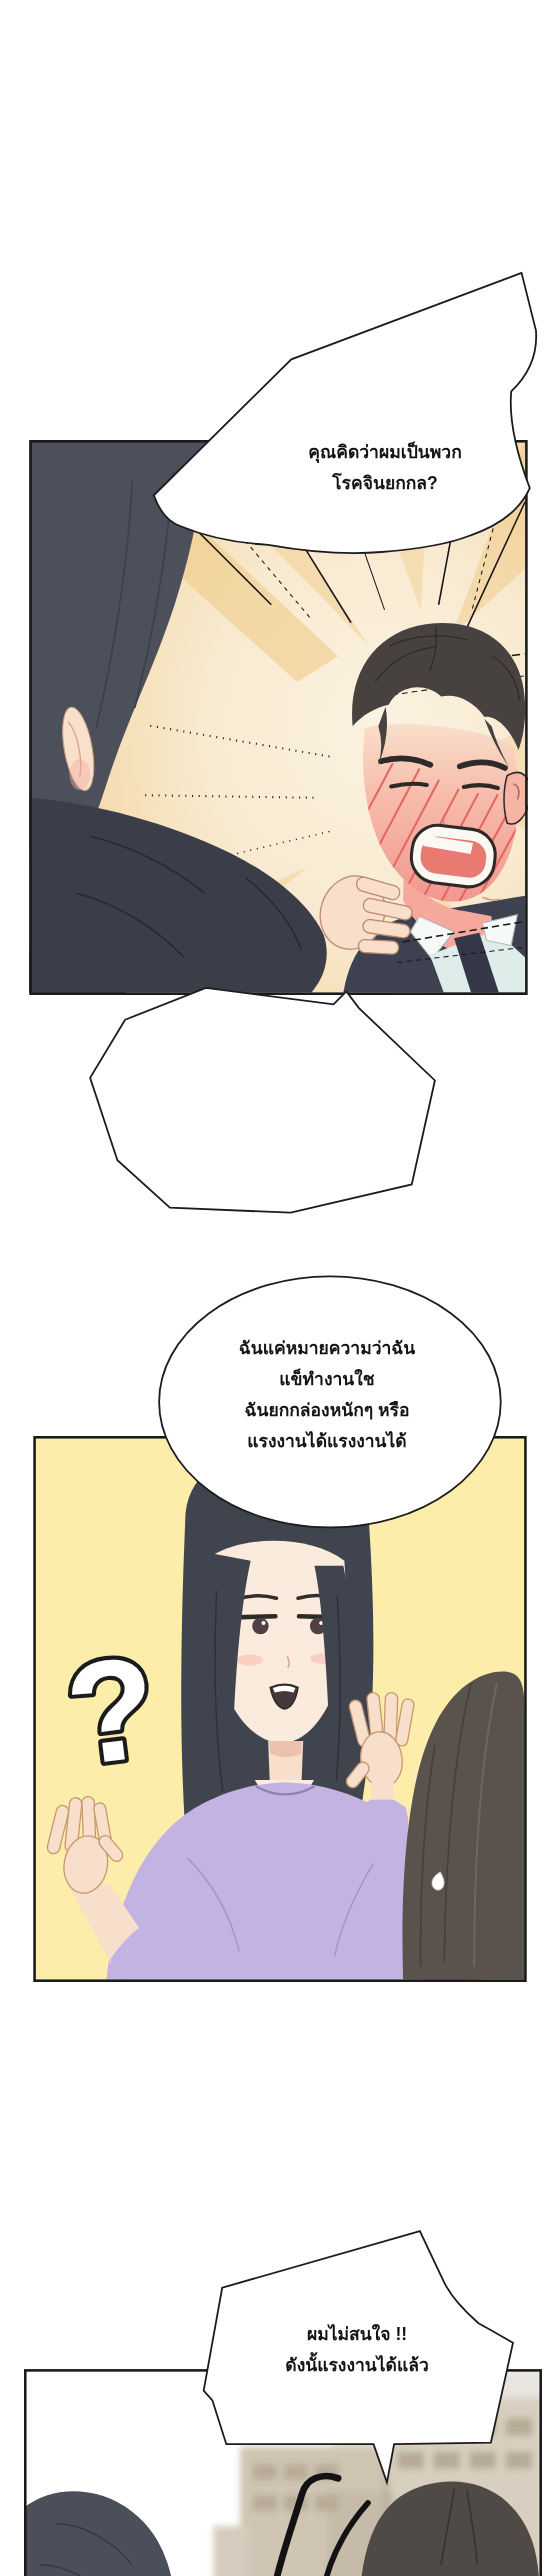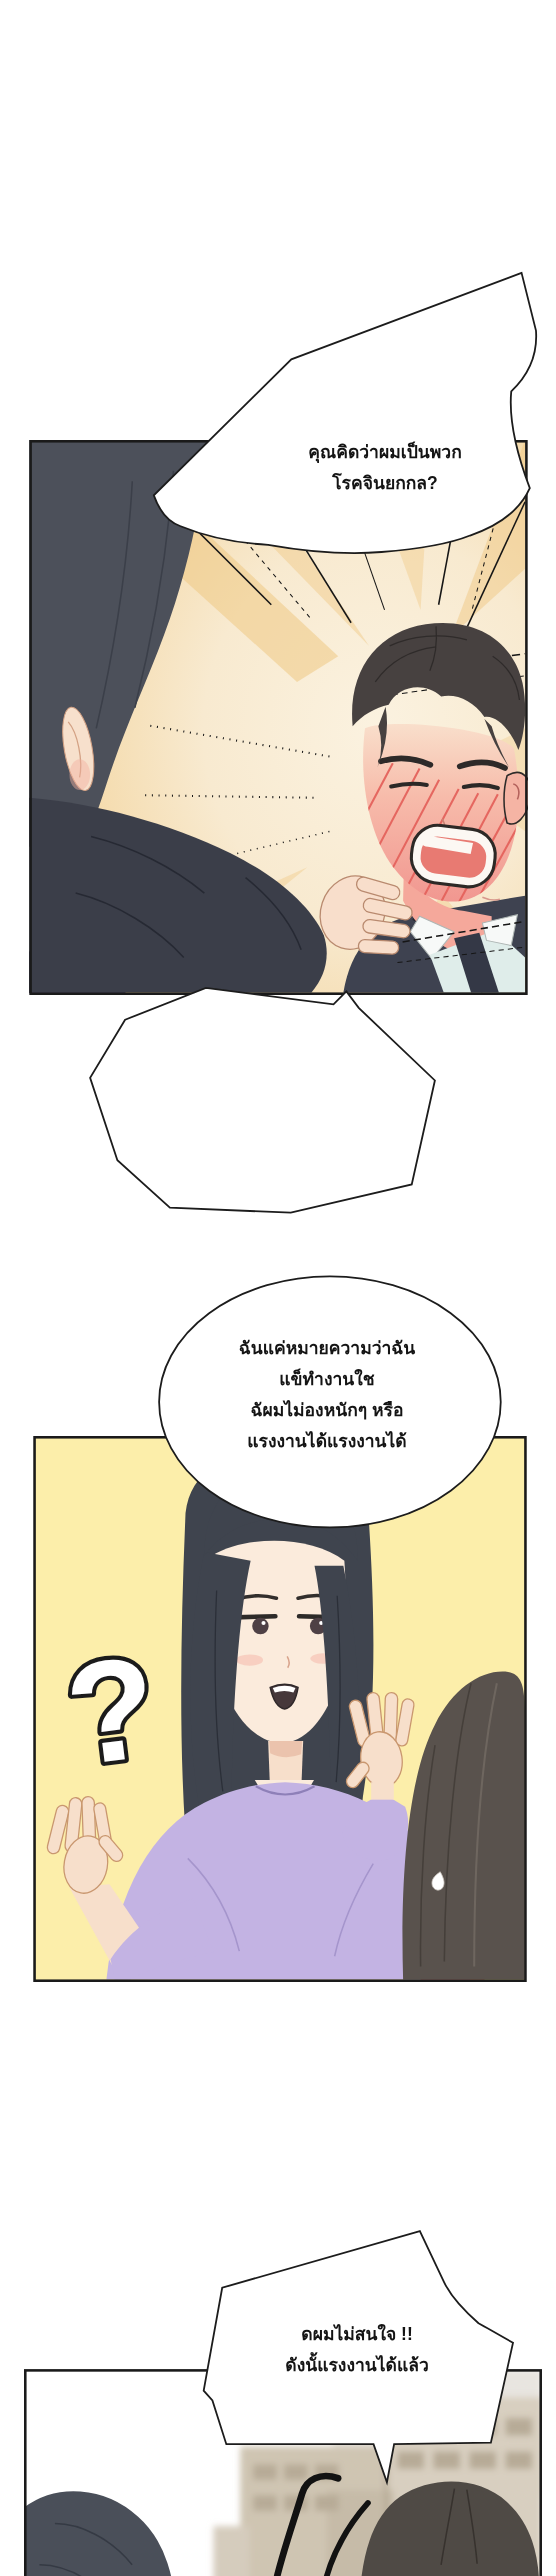--- a/index.html
+++ b/index.html
@@ -264,21 +264,21 @@
 
     <rect x="2.5" y="2.5" width="953" height="1055" fill="none" stroke="#1A1A1A" stroke-width="5"></rect>
   </svg>
 
   <svg class="bubble" style="left:155px;top:1273px;" width="355" height="263" viewBox="0 0 690 510">
     <ellipse cx="340" cy="250" rx="332" ry="244" fill="#FFFFFF" stroke="#1C1C1C" stroke-width="3.5"></ellipse>
   </svg>
   <div class="bubble-text" style="left:327px;top:1395px;">
     <span class="line">ฉันแค่หมายความว่าฉัน</span>
     <span class="line">แข็ทำงานใช</span>
-    <span class="line">ฉัผมไม่องหนักๆ หรือ</span>
+    <span class="line">ฉันยกกล่องหนักๆ หรือ</span>
     <span class="line">แรงงานได้แรงงานได้</span>
   </div>
 
   <svg class="panel" style="left:24px;top:2369px;" width="518" height="269" viewBox="0 0 1006 522">
     <defs>
       <filter id="blur6" x="-20%" y="-20%" width="140%" height="140%">
         <feGaussianBlur stdDeviation="6"></feGaussianBlur>
       </filter>
     </defs>
     <rect x="0" y="0" width="1006" height="522" fill="#FFFFFF"></rect>
@@ -351,18 +351,18 @@
       <ellipse cx="946" cy="478" rx="16" ry="26" fill="#F6C4B2" stroke="#2F2B2A" stroke-width="3" transform="rotate(-12 946 478)"></ellipse>
     </g>
 
     <rect x="2.5" y="2.5" width="1001" height="560" fill="none" stroke="#1A1A1A" stroke-width="5"></rect>
   </svg>
 
   <svg class="bubble" style="left:180px;top:2205px;" width="350" height="289" viewBox="0 0 680 560">
     <path d="M466,50 L82,160 L46,360 L63,379 L90,464 L376,464 L402,538 L416,464 L604,461 L647,267 Q600,240 580,229 Q530,185 513,149 Z" fill="#FFFFFF" stroke="#1C1C1C" stroke-width="3.5"></path>
   </svg>
   <div class="bubble-text" style="left:357px;top:2350px;">
-    <span class="line">ดผมไม่สนใจ !!</span>
+    <span class="line">ผมไม่สนใจ !!</span>
     <span class="line">ดังนั้แรงงานได้แล้ว</span>
   </div>
 
 </div>
 
 
 </body></html>

